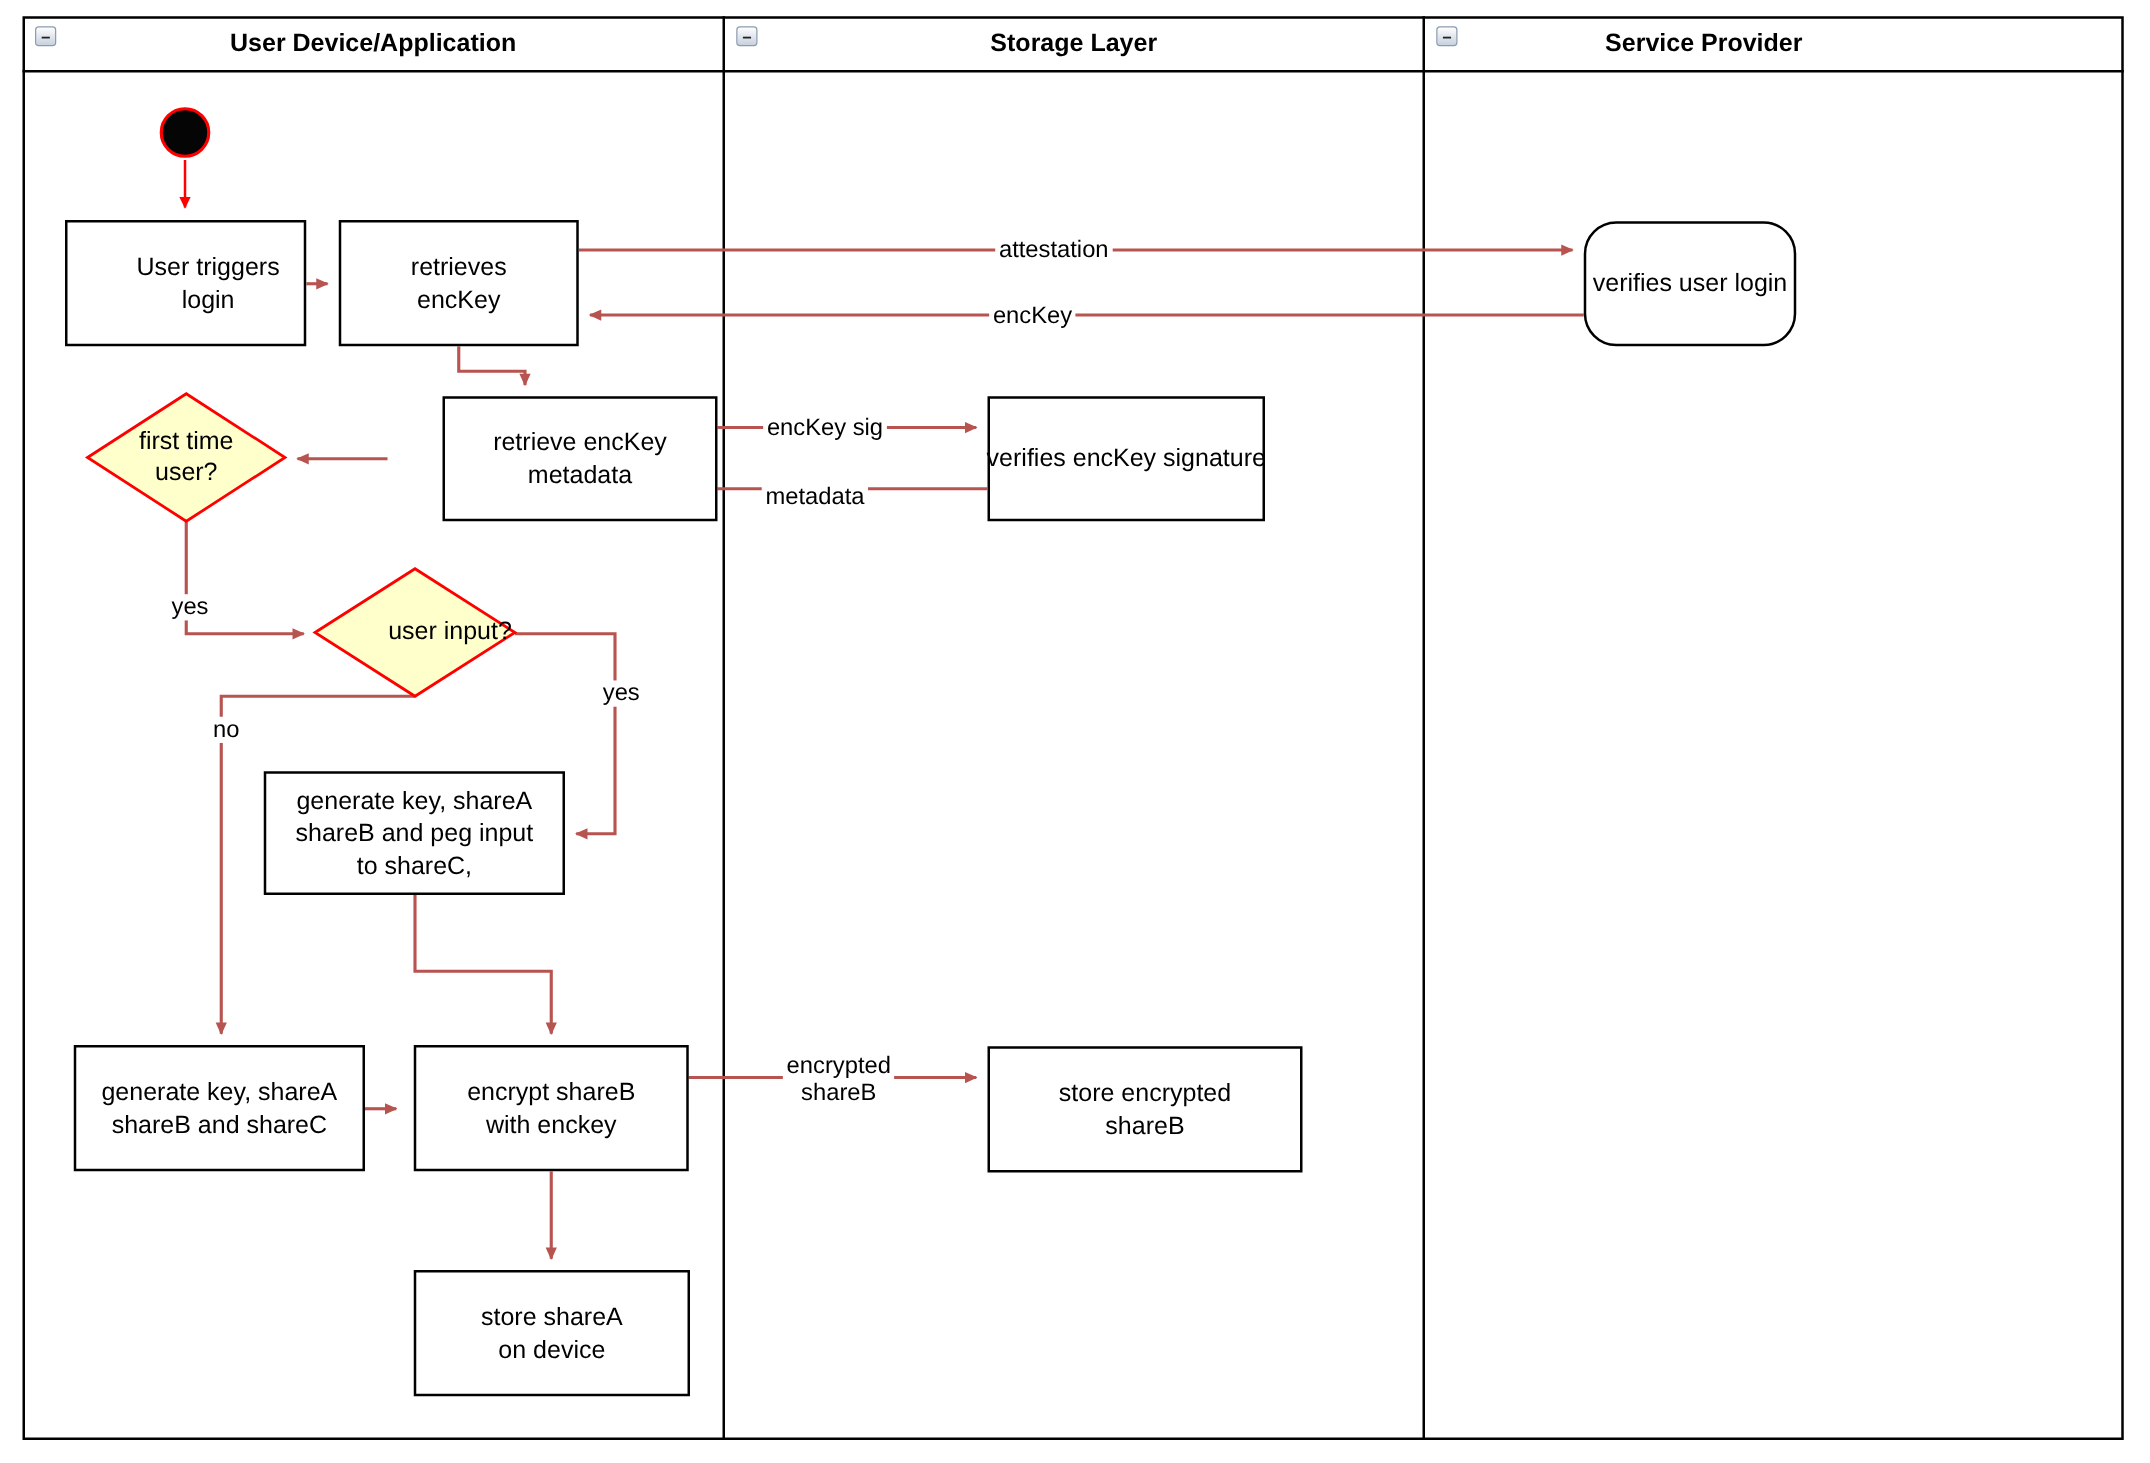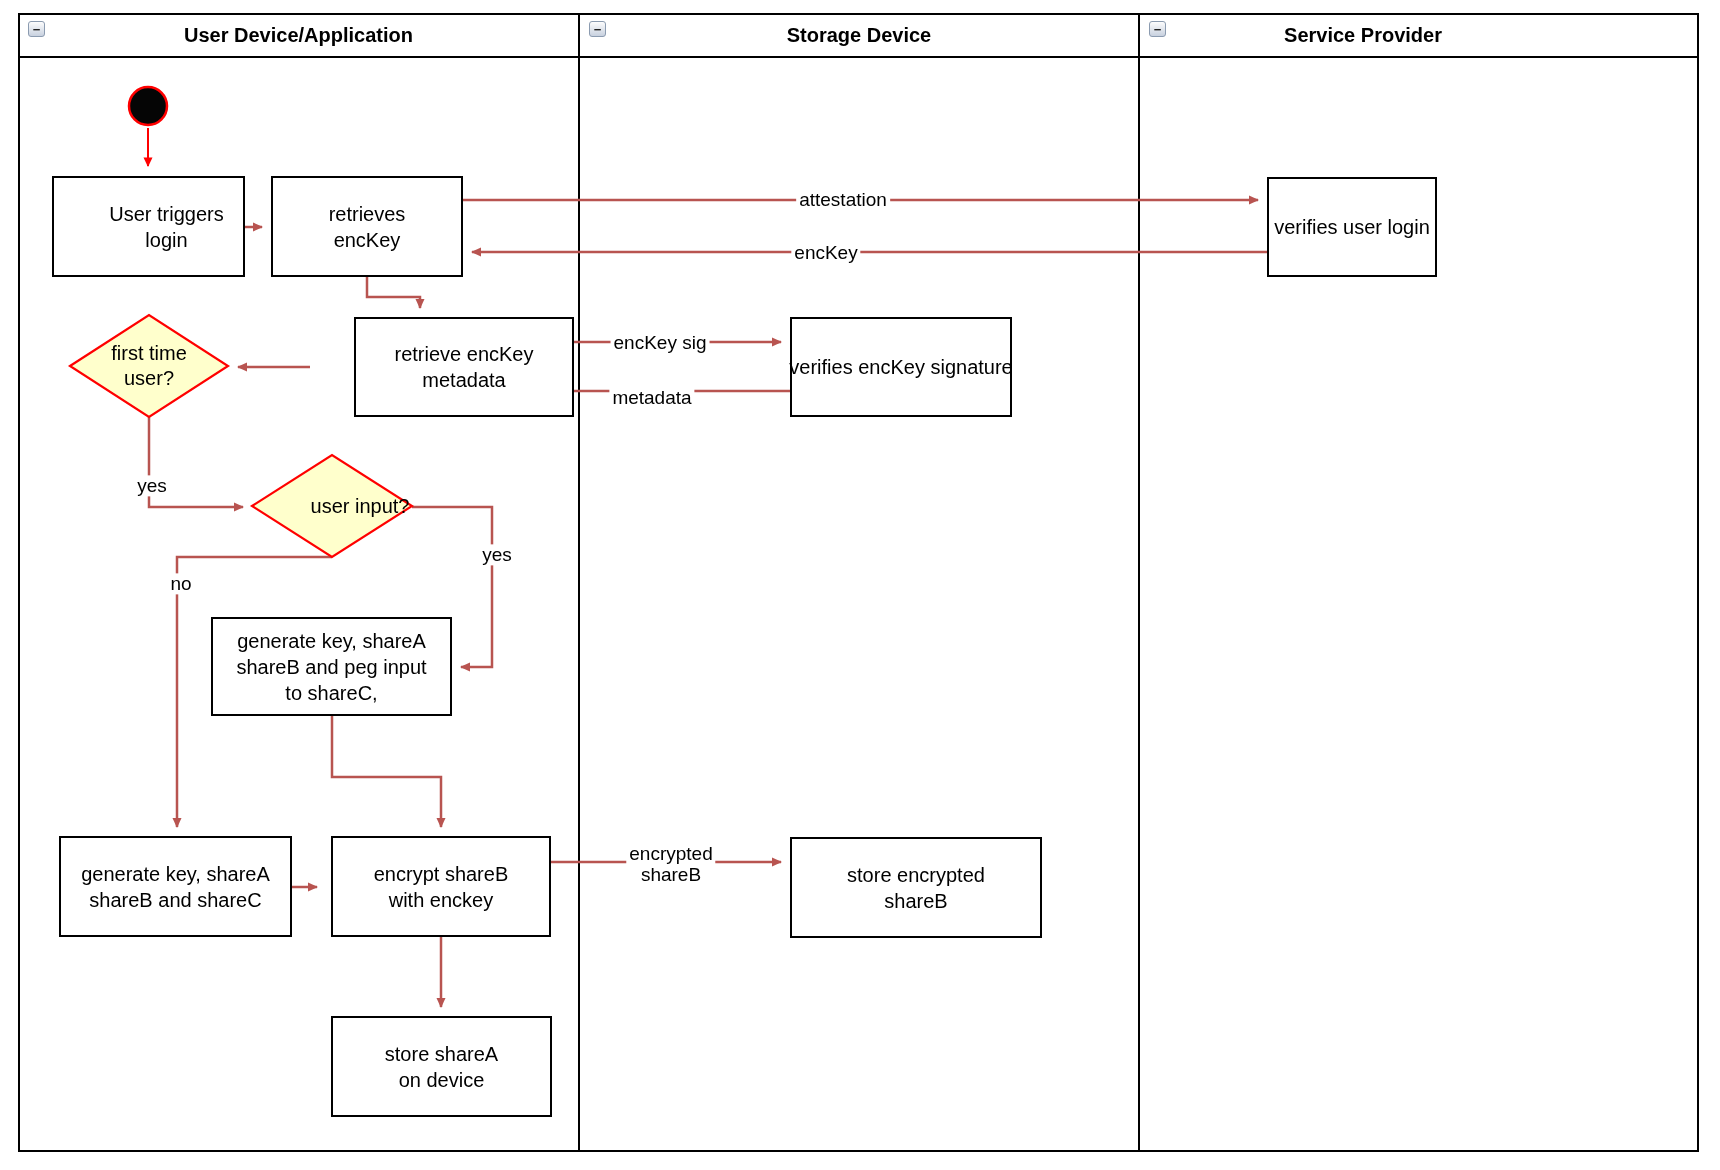--- a/index.html
+++ b/index.html
@@ -57,21 +57,21 @@
 </style>
 </head>
 <body>
 
 <div id="frame"></div>
 <div class="hline" style="left:18px;top:56px;width:1681px;height:2px;"></div>
 <div class="vline" style="left:578px;top:13px;width:2px;height:1139px;"></div>
 <div class="vline" style="left:1138px;top:13px;width:2px;height:1139px;"></div>
 
 <div class="lane-title" style="left:18px;width:561px;">User Device/Application</div>
-<div class="lane-title" style="left:579px;width:560px;">Storage Device</div>
+<div class="lane-title" style="left:579px;width:560px;">Storage Layer</div>
 <div class="lane-title" style="left:1139px;width:448px;">Service Provider</div>
 
 <div class="collapse" style="left:28px;">−</div>
 <div class="collapse" style="left:589px;">−</div>
 <div class="collapse" style="left:1149px;">−</div>
 
 <svg id="wires" width="1720" height="1170" viewBox="0 0 1720 1170">
   <defs>
     <marker id="ah" markerUnits="userSpaceOnUse" markerWidth="13" markerHeight="13" refX="10.5" refY="6.5" orient="auto">
       <path d="M1.5,2 L11.5,6.5 L1.5,11 Z"></path>
@@ -99,21 +99,21 @@
   <path class="edge" d="M546,862 L781,862" marker-end="url(#ah)"></path>
   <path class="edge" d="M441,937 L441,1007" marker-end="url(#ah)"></path>
 
   <polygon class="diamond" points="70,366 149,315 228,366 149,417"></polygon>
   <polygon class="diamond" points="252,506 332,455 412,506 332,557"></polygon>
 </svg>
 
 <div class="node" style="left:52px;top:176px;width:193px;height:101px;padding-left:36px;">User triggers login</div>
 <div class="node" style="left:271px;top:176px;width:192px;height:101px;">retrieves
 encKey</div>
-<div class="node" style="left:1267px;top:177px;width:170px;height:100px;">verifies user login</div>
+<div class="node" style="left:1267px;top:177px;width:170px;height:100px;border-radius:26px;">verifies user login</div>
 <div class="node" style="left:310px;top:317px;width:220px;height:100px;margin-left:44px;">retrieve encKey
 metadata</div>
 <div class="node nowrap" style="left:790px;top:317px;width:222px;height:100px;">verifies encKey signature</div>
 <div class="node" style="left:211px;top:617px;width:241px;height:99px;">generate key, shareA
 shareB and peg input
 to shareC,</div>
 <div class="node" style="left:59px;top:836px;width:233px;height:101px;">generate key, shareA
 shareB and shareC</div>
 <div class="node" style="left:331px;top:836px;width:220px;height:101px;">encrypt shareB
 with enckey</div>

